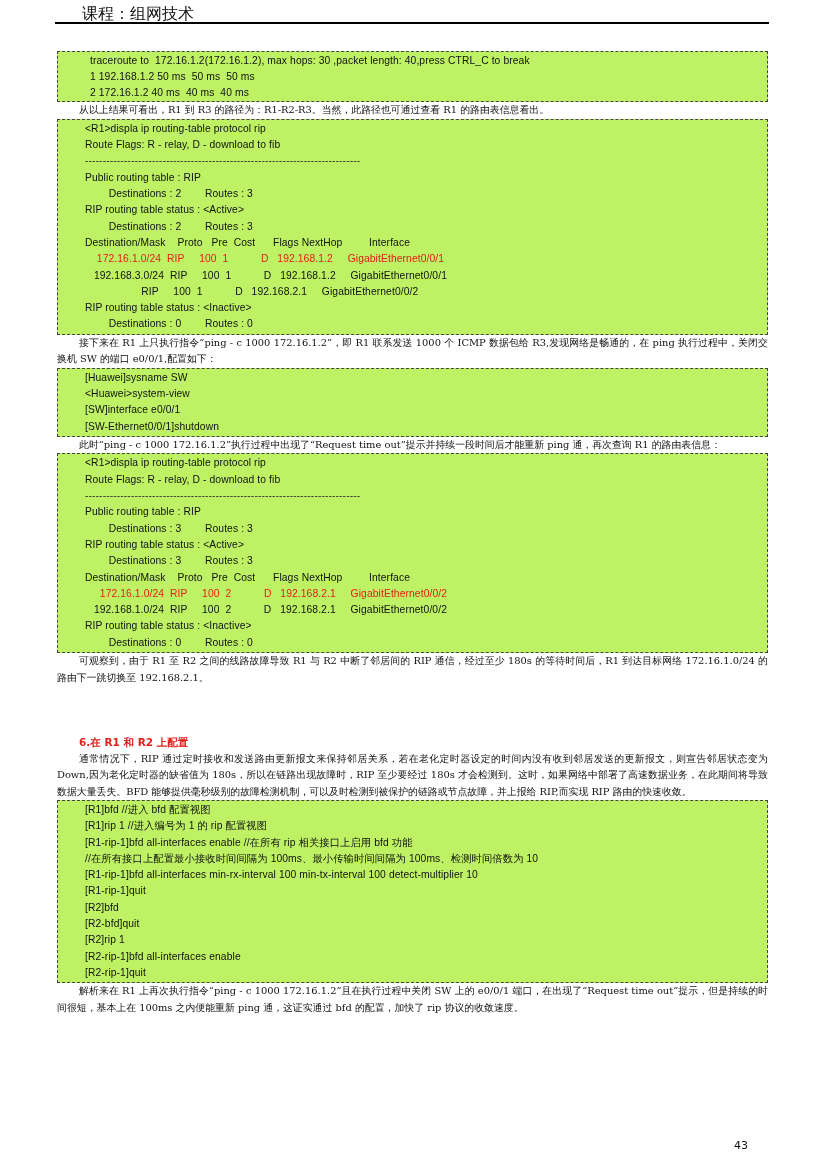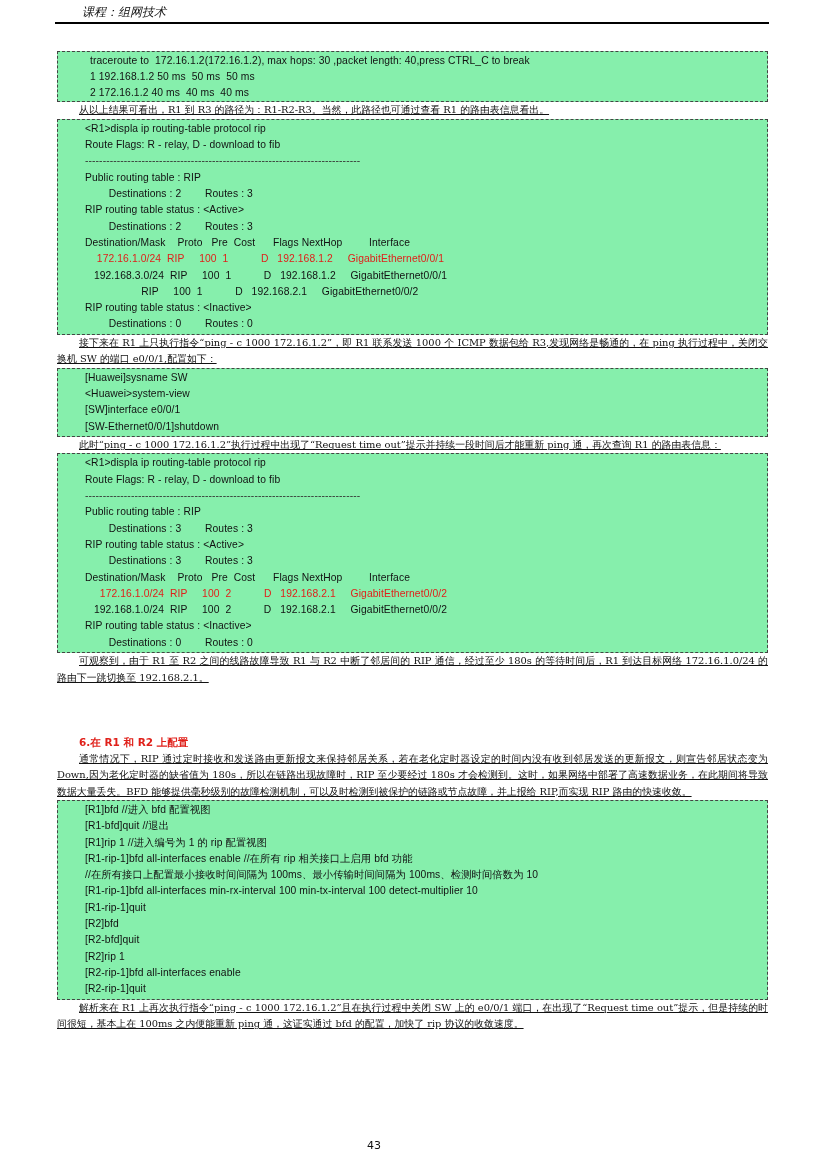--- a/index.html
+++ b/index.html
@@ -1,28 +1,28 @@
 <!DOCTYPE html>
 <html><head>
 <meta charset="utf-8">
 <style>
   html,body{margin:0;padding:0;background:#fff;}
   body{width:827px;height:1169px;position:relative;overflow:hidden;font-family:"DejaVu Sans","Liberation Sans",sans-serif;color:#111;}
-  .header{position:absolute;left:82px;top:4px;font-size:12px;font-style:italic;}
+  .header{position:absolute;left:82px;top:4px;font-size:16px;}
   .header-rule{position:absolute;left:55px;top:22px;width:714px;height:2px;background:#000;}
   .page{position:absolute;left:57px;top:51px;width:711px;}
-  .box{border:1px dashed #444;background:#86efac;padding:1px 0 1px 27px;font-family:"Liberation Sans","DejaVu Sans",sans-serif;font-size:10.3px;letter-spacing:0.1px;}
+  .box{border:1px dashed #444;background:#bef264;padding:1px 0 1px 27px;font-family:"Liberation Sans","DejaVu Sans",sans-serif;font-size:10.3px;letter-spacing:0.1px;}
   .box .ln{height:16.3px;line-height:16.3px;white-space:pre;}
   .box.tr{padding-left:32px;}
   .box.tr .ln{height:15.8px;line-height:15.8px;}
   .red{color:#e0201a;}
-  .para{font-family:"DejaVu Serif","Liberation Serif",serif;font-size:9.9px;line-height:16.5px;text-indent:22px;text-align:justify;margin:0;text-decoration:underline;}
+  .para{font-family:"DejaVu Serif","Liberation Serif",serif;font-size:9.9px;line-height:16.5px;text-indent:22px;text-align:justify;margin:0;}
   .heading{font-family:"DejaVu Sans",sans-serif;font-weight:bold;color:#e0201a;font-size:10.5px;line-height:16.5px;padding-left:22px;margin-top:48px;}
   .sep{color:#333;}
-  .footer{position:absolute;left:0;width:748px;top:1139px;text-align:center;font-size:11px;}
+  .footer{position:absolute;left:0;width:748px;top:1139px;text-align:right;font-size:11px;}
 </style>
 </head>
 <body>
 
 <div class="header">课程：组网技术</div>
 <div class="header-rule"></div>
 
 <div class="page">
 
   <div class="box tr">
@@ -70,21 +70,20 @@
     <div class="ln">   192.168.1.0/24  RIP     100  2           D   192.168.2.1     GigabitEthernet0/0/2</div>
     <div class="ln">RIP routing table status : &lt;Inactive&gt;</div>
     <div class="ln">        Destinations : 0        Routes : 0</div>
   </div>
   <p class="para">可观察到，由于 R1 至 R2 之间的线路故障导致 R1 与 R2 中断了邻居间的 RIP 通信，经过至少 180s 的等待时间后，R1 到达目标网络 172.16.1.0/24 的路由下一跳切换至 192.168.2.1。</p>
   <div class="heading">6.在 R1 和 R2 上配置</div>
   <p class="para">通常情况下，RIP 通过定时接收和发送路由更新报文来保持邻居关系，若在老化定时器设定的时间内没有收到邻居发送的更新报文，则宣告邻居状态变为 Down,因为老化定时器的缺省值为 180s，所以在链路出现故障时，RIP 至少要经过 180s 才会检测到。这时，如果网络中部署了高速数据业务，在此期间将导致数据大量丢失。BFD 能够提供毫秒级别的故障检测机制，可以及时检测到被保护的链路或节点故障，并上报给 RIP,而实现 RIP 路由的快速收敛。</p>
 
   <div class="box">
     <div class="ln">[R1]bfd //进入 bfd 配置视图</div>
-    <div class="ln">[R1-bfd]quit //退出</div>
     <div class="ln">[R1]rip 1 //进入编号为 1 的 rip 配置视图</div>
     <div class="ln">[R1-rip-1]bfd all-interfaces enable //在所有 rip 相关接口上启用 bfd 功能</div>
     <div class="ln">//在所有接口上配置最小接收时间间隔为 100ms、最小传输时间间隔为 100ms、检测时间倍数为 10</div>
     <div class="ln">[R1-rip-1]bfd all-interfaces min-rx-interval 100 min-tx-interval 100 detect-multiplier 10</div>
     <div class="ln">[R1-rip-1]quit</div>
     <div class="ln">[R2]bfd</div>
     <div class="ln">[R2-bfd]quit</div>
     <div class="ln">[R2]rip 1</div>
     <div class="ln">[R2-rip-1]bfd all-interfaces enable</div>
     <div class="ln">[R2-rip-1]quit</div>

